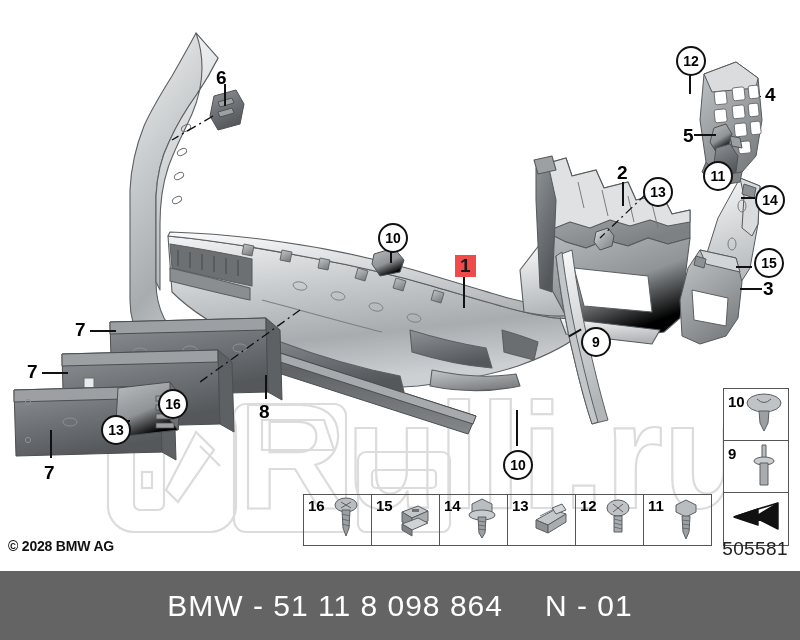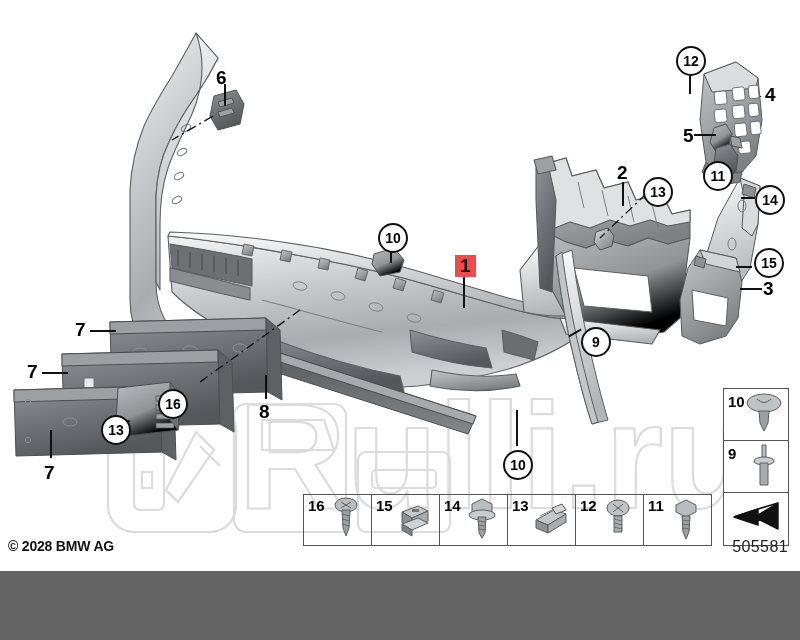--- a/index.html
+++ b/index.html
@@ -85,21 +85,21 @@
   }
   .side-ico{position:absolute;right:3px;top:2px;width:42px;height:46px;}
   .side-ico.arrow{right:4px;top:6px;width:56px;height:36px;}
 
   
   #copyright{
     position:absolute;left:8px;top:538px;font-size:14px;font-weight:bold;
     color:#111;letter-spacing:-0.2px;z-index:8;
   }
   #drawing-no{
-    position:absolute;right:12px;top:538px;font-size:16px;color:#222;
+    position:absolute;right:12px;top:538px;font-size:19px;color:#222;
     z-index:8;letter-spacing:0.4px;
   }
 
   
   #banner{
     position:absolute;left:0;top:571px;width:800px;height:69px;
     background:#646464;z-index:9;
   }
   #banner-inner{
     position:absolute;left:0;top:0;width:800px;height:69px;
@@ -580,16 +580,18 @@
         <path d="M6 18 L30 10 L50 4" fill="none" stroke="#111" stroke-width="1.6"></path>
       </svg>
     </div>
   </div>
 
   <div id="copyright">© 2028 BMW AG</div>
   <div id="drawing-no">505581</div>
 
   <div id="banner">
     <div id="banner-inner">
+      <span id="banner-part">BMW - 51 11 8 098 864</span>
+      <span id="banner-code">N - 01</span>
     </div>
   </div>
 
 </div>
 
 </body></html>

